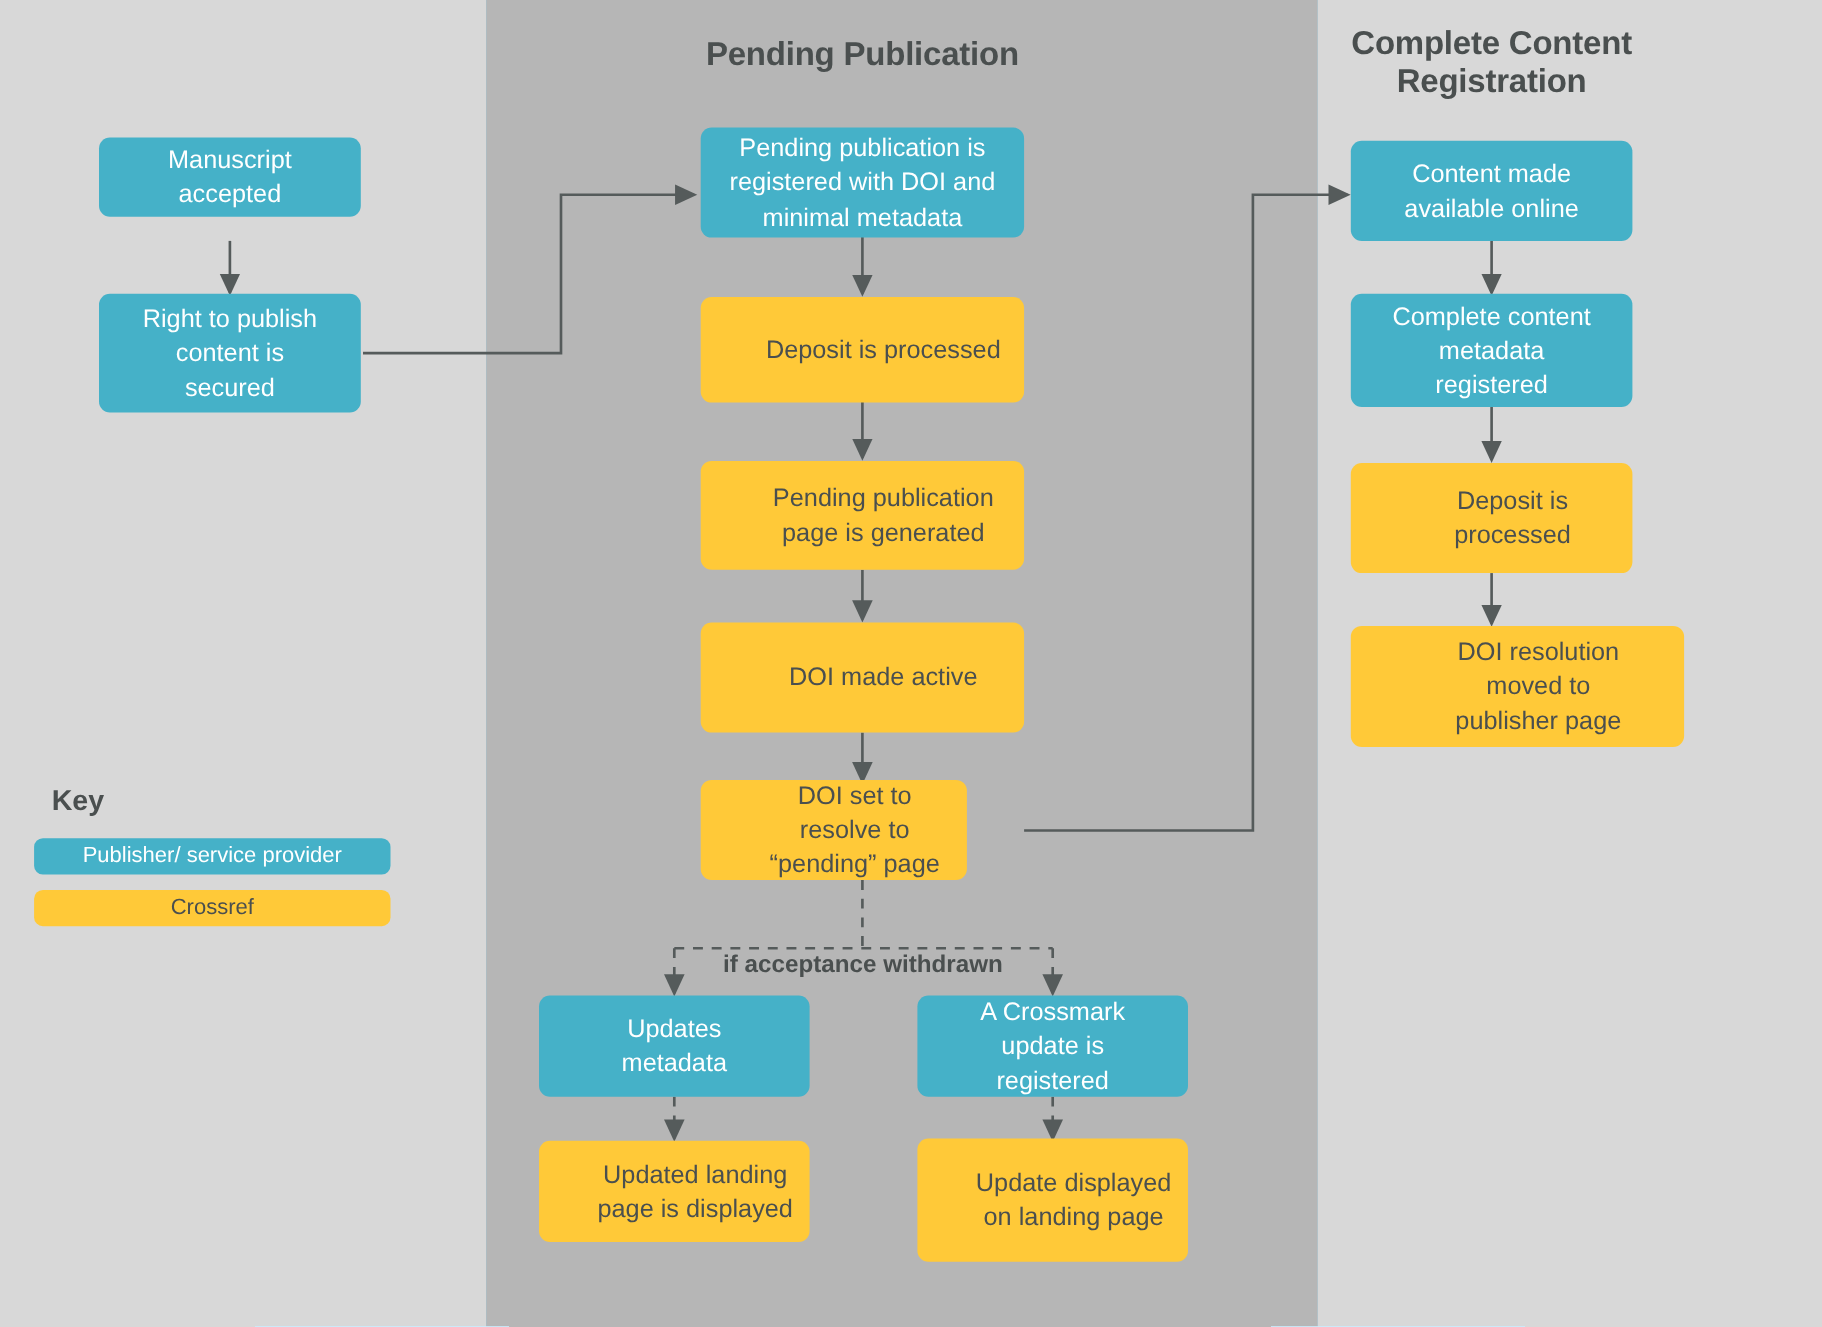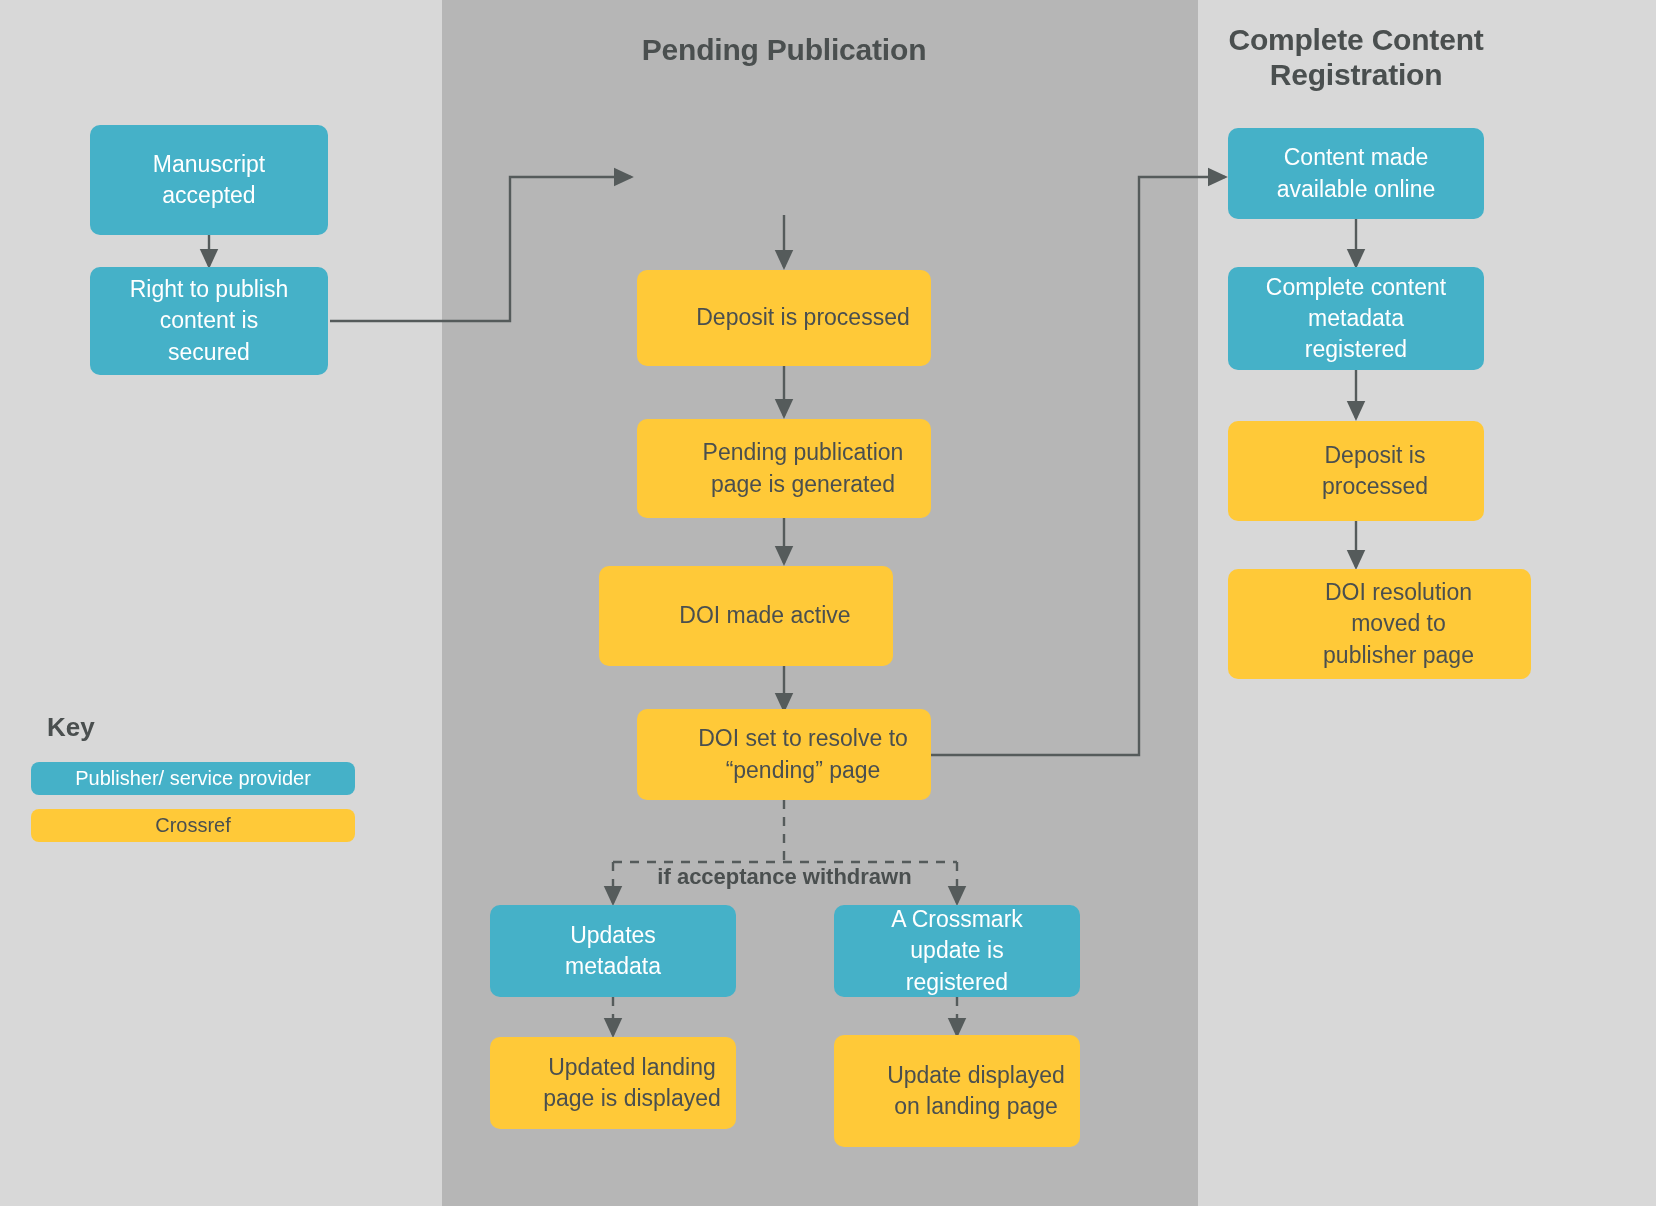--- a/index.html
+++ b/index.html
@@ -124,32 +124,33 @@
     </g>
   </svg>
 
   <div class="col-title" style="left:584px; top:32px; width:400px;">Pending Publication</div>
 
   <div class="col-title" style="left:1156px; top:22px; width:400px;">
     <div>Complete Content</div>
     <div>Registration</div>
   </div>
 
-  <div class="node blue" style="left:90px; top:125px; width:238px; height:110px;">Manuscript<br>accepted</div>
+  <div class="node blue" style="left:90px; top:125px; width:238px; height:72px;">Manuscript<br>accepted</div>
 
   <div class="node blue" style="left:90px; top:267px; width:238px; height:108px;">Right to publish<br>content is<br>secured</div>
 
+  <div class="node blue" style="left:637px; top:116px; width:294px; height:100px;">Pending publication is<br>registered with DOI and<br>minimal metadata</div>
 
   <div class="node yellow" style="left:637px; top:270px; width:294px; height:96px;">Deposit is processed</div>
 
   <div class="node yellow" style="left:637px; top:419px; width:294px; height:99px;">Pending publication<br>page is generated</div>
 
-  <div class="node yellow" style="left:599px; top:566px; width:294px; height:100px;">DOI made active</div>
+  <div class="node yellow" style="left:637px; top:566px; width:294px; height:100px;">DOI made active</div>
 
-  <div class="node yellow" style="left:637px; top:709px; width:294px; height:91px;">DOI set to resolve to<br>“pending” page</div>
+  <div class="node yellow" style="left:637px; top:709px; width:242px; height:91px;">DOI set to resolve to<br>“pending” page</div>
 
   <div class="edge-label" style="left:633px; top:864px; width:303px;">if acceptance withdrawn</div>
 
   <div class="node blue" style="left:490px; top:905px; width:246px; height:92px;">Updates<br>metadata</div>
 
   <div class="node blue" style="left:834px; top:905px; width:246px; height:92px;">A Crossmark<br>update is<br>registered</div>
 
   <div class="node yellow" style="left:490px; top:1037px; width:246px; height:92px;">Updated landing<br>page is displayed</div>
 
   <div class="node yellow" style="left:834px; top:1035px; width:246px; height:112px;">Update displayed<br>on landing page</div>

